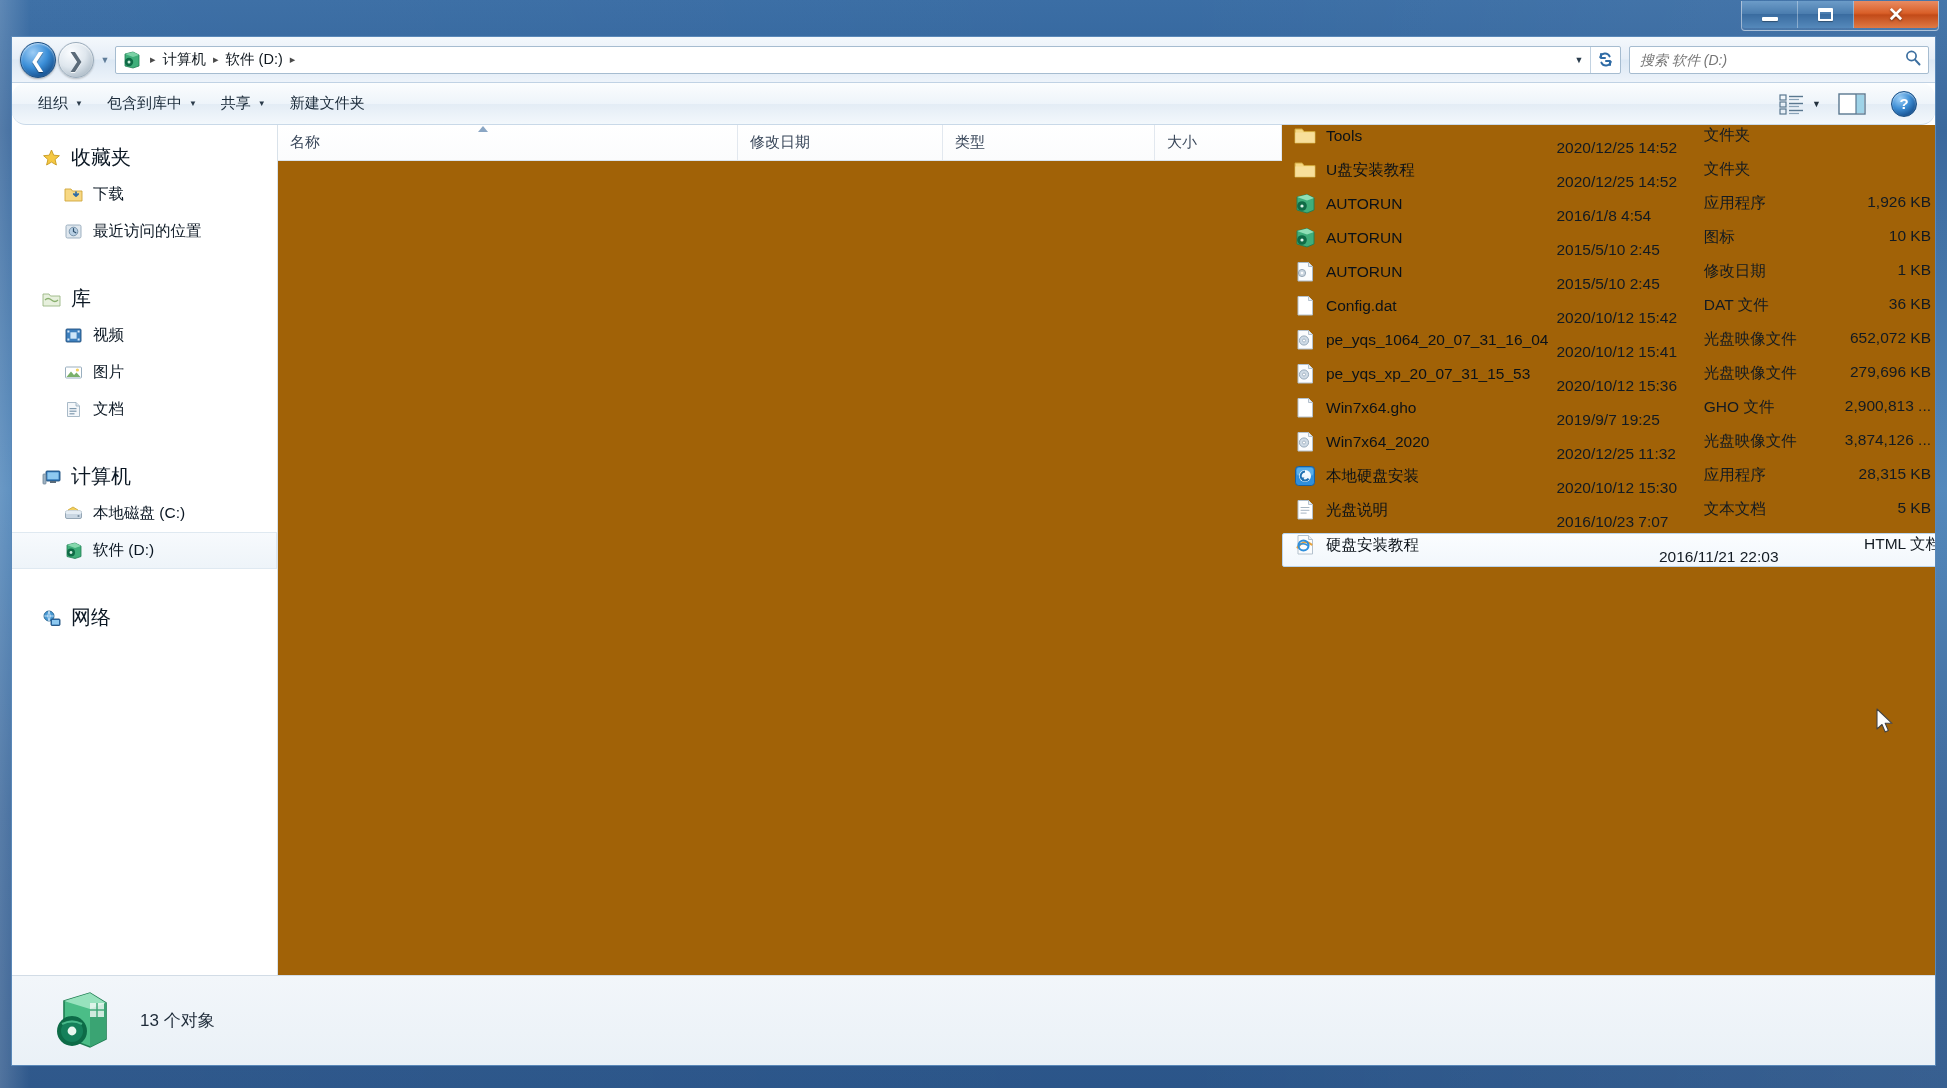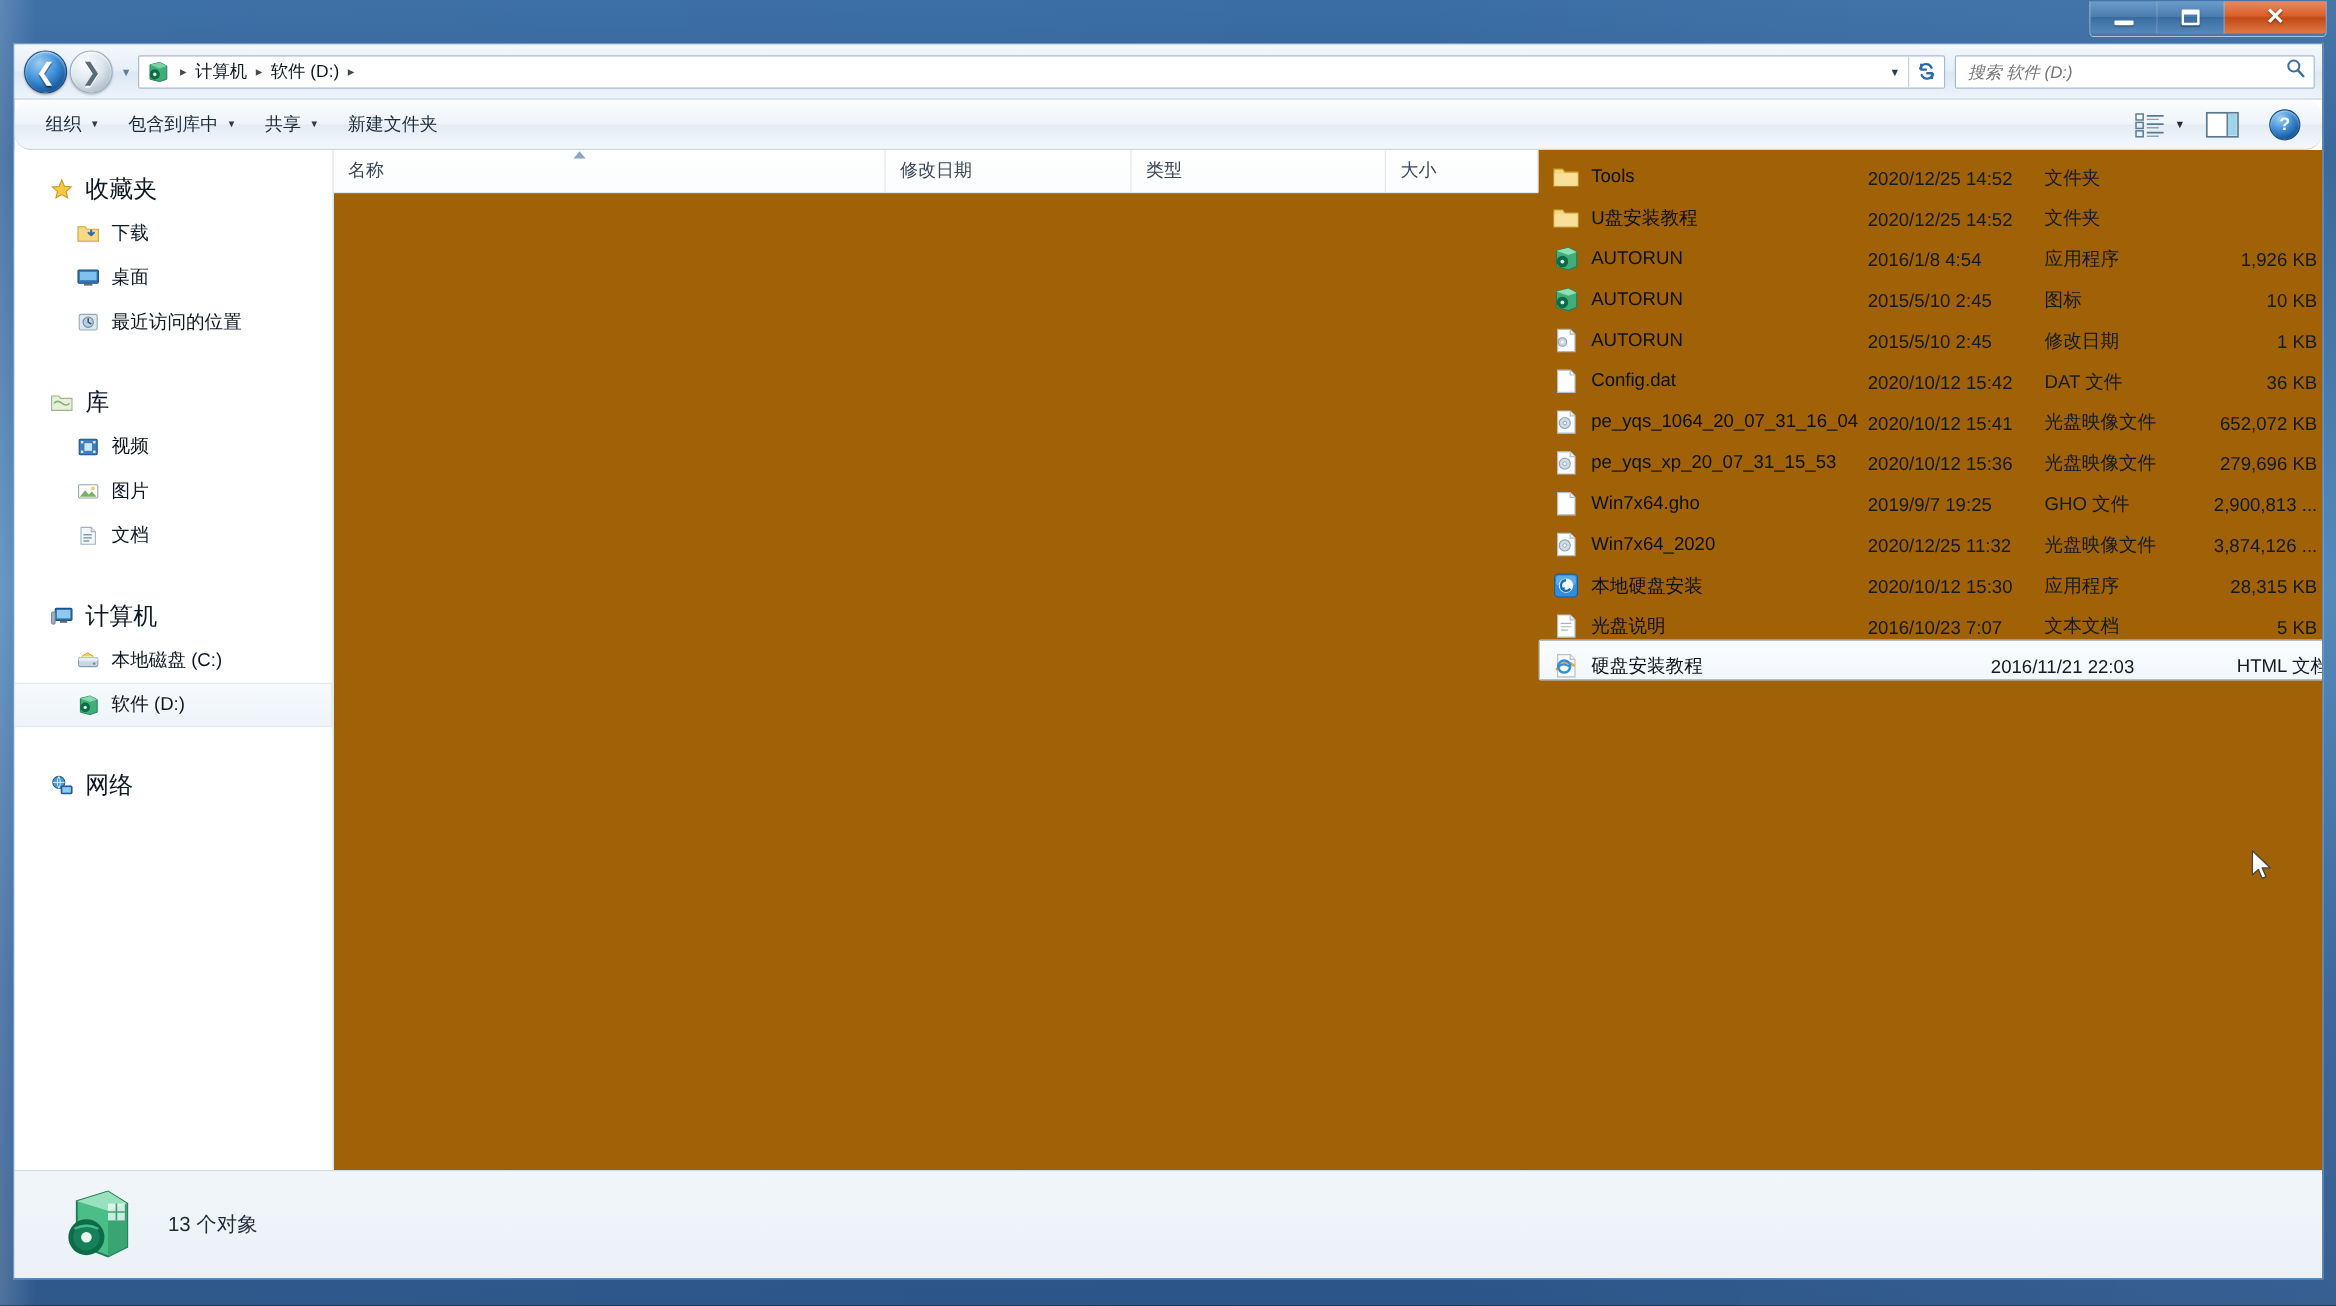--- a/index.html
+++ b/index.html
@@ -224,21 +224,21 @@
   .colh.type { width: 212px; }
   .colh.size { width: 127px; }
   #sortmark {
     position:absolute; left: 200px; top: 1px;
     width:0;height:0; border-left:5px solid transparent;border-right:5px solid transparent;
     border-bottom: 6px solid #8aa6c4;
   }
 
   #rows { flex:1 1 auto; position:relative; overflow:hidden; }
   .row {
-    height: 34px; display:flex; align-items:flex-end;
+    height: 34px; display:flex; align-items:flex-start;
     font-size: 15.5px; color: #0a1118;
     font-family:"Liberation Sans",sans-serif;
     padding-left: 12px;
     cursor: default;
   }
   .row.selected {
     background: linear-gradient(to bottom, #fbfdff 0%, #f2f7fc 100%);
     border: 1px solid #b9d4ee;
     border-radius: 2px;
     height: 34px;
@@ -401,30 +401,20 @@
               <svg width="19" height="17" viewBox="0 0 19 17">
                 <path d="M1 4 L1 15 L18 15 L18 5 L8.5 5 L7 3 L1 3 Z" fill="#f7d884" stroke="#cfa63b" stroke-width="0.9"></path>
                 <path d="M12 6 L12 10 M12 10 L9.8 8 M12 10 L14.2 8" stroke="#2f6ba5" stroke-width="1.7" fill="none" stroke-linecap="round"></path>
               </svg>
             </span>
             <span>下载</span>
           </div>
           <div class="nav-row child">
             <span class="nav-icon">
               <svg width="19" height="17" viewBox="0 0 19 17">
-                <rect x="1" y="2" width="17" height="11" rx="1" fill="#2f74b5" stroke="#1e4e7c" stroke-width="0.9"></rect>
-                <rect x="2.5" y="3.5" width="14" height="7" fill="#7fc1ef"></rect>
-                <rect x="6" y="13" width="7" height="2" fill="#5b6b79"></rect>
-              </svg>
-            </span>
-            <span>桌面</span>
-          </div>
-          <div class="nav-row child">
-            <span class="nav-icon">
-              <svg width="19" height="17" viewBox="0 0 19 17">
                 <rect x="2" y="2" width="15" height="13" rx="1.5" fill="#dfe7ee" stroke="#94a8ba" stroke-width="0.9"></rect>
                 <circle cx="9.5" cy="8.5" r="4.3" fill="#b8cfe3" stroke="#6d8aa4" stroke-width="0.9"></circle>
                 <path d="M9.5 5.6 L9.5 8.5 L11.8 9.8" stroke="#2f4f6b" stroke-width="1.2" fill="none" stroke-linecap="round"></path>
               </svg>
             </span>
             <span>最近访问的位置</span>
           </div>
         </div>
 
         <div class="nav-gap"></div>

